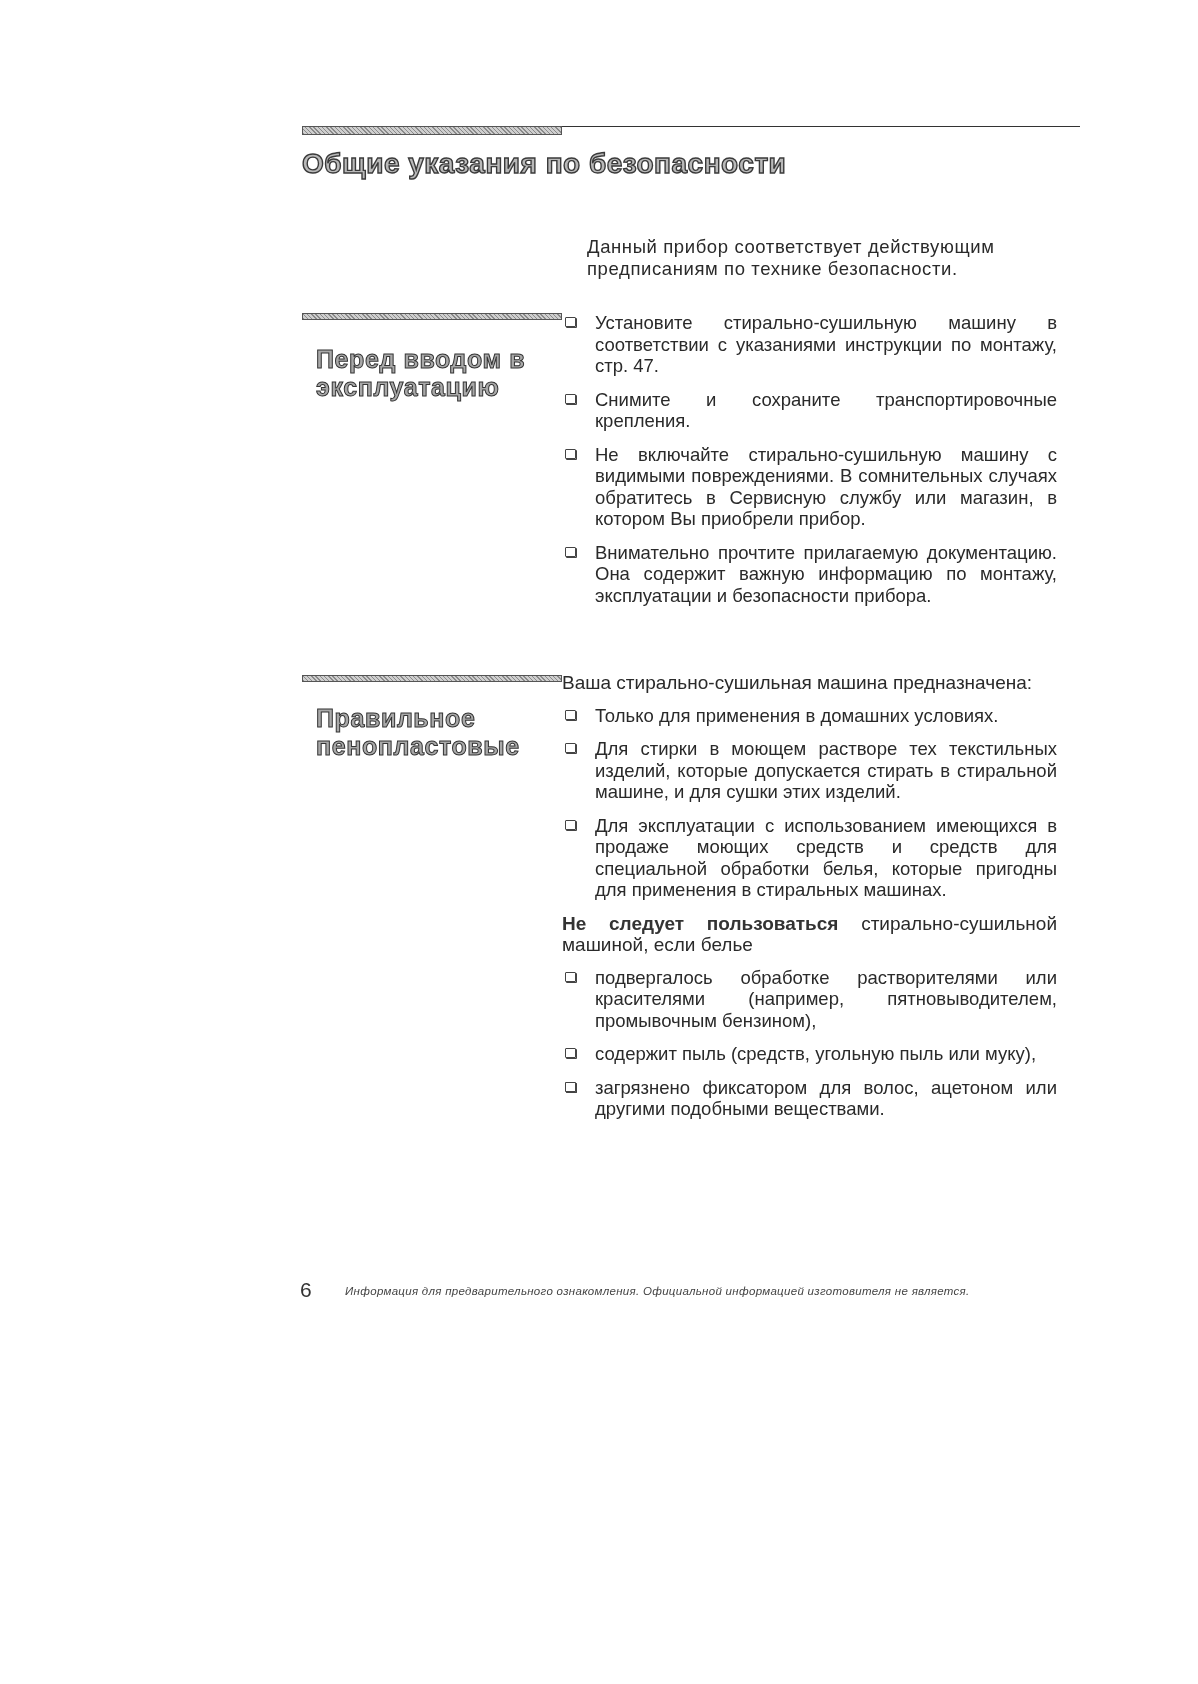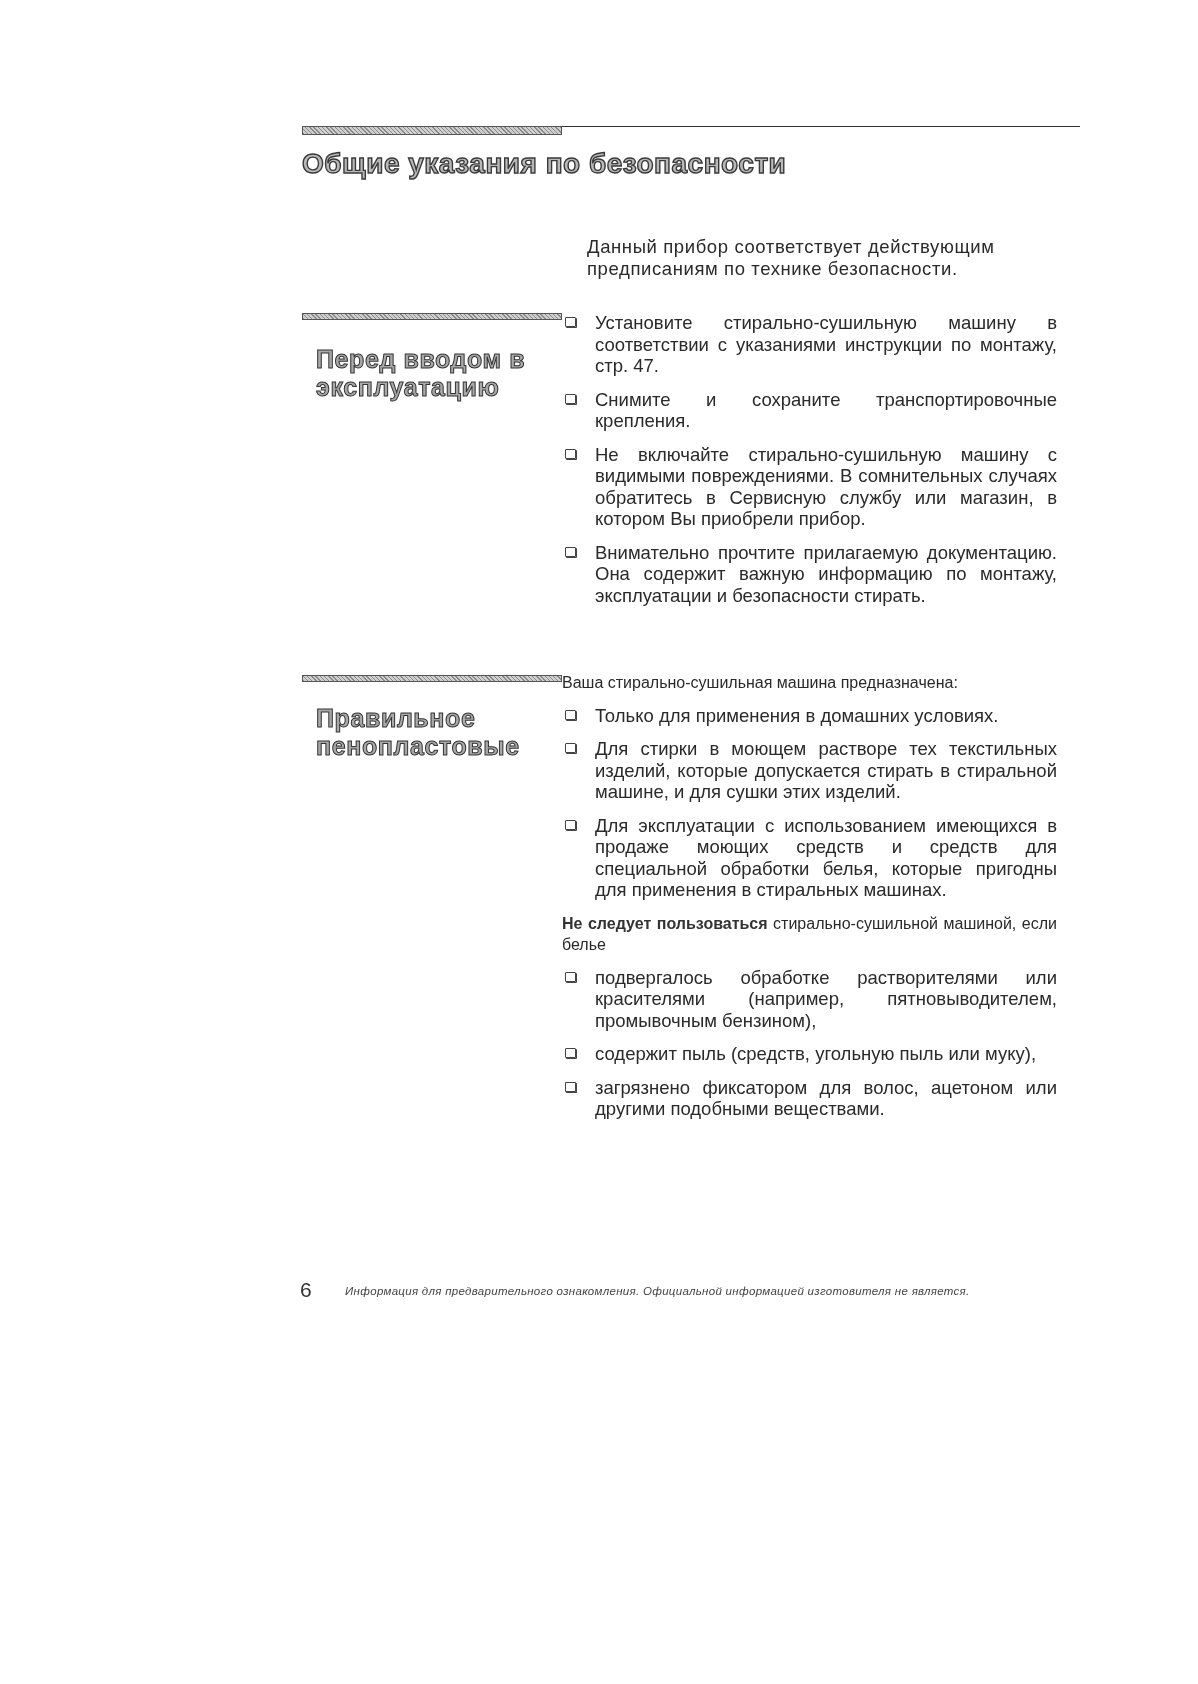--- a/index.html
+++ b/index.html
@@ -28,21 +28,21 @@
   .section-heading { position: absolute; left: 302px; margin: 14px; width: 270px;
                      font-size: 25px; line-height: 28px; font-weight: bold; letter-spacing: 0.6px;
                      color: #a9a9a9; -webkit-text-stroke: 1px #333; }
   .sec1-heading { top: 331px; }
   .sec2-heading { top: 690px; }
 
   .block { position: absolute; left: 562px; width: 495px; }
   .sec1-block { top: 312px; }
   .sec2-block { top: 672px; }
 
-  .para { margin: 0 0 11px 0; font-size: 16px; line-height: 21.5px; color: #2a2a2a; text-align: justify; }
+  .para { margin: 0 0 11px 0; font-size: 19px; line-height: 21.5px; color: #2a2a2a; text-align: justify; }
   .bold { font-weight: bold; color: #333; }
 
   ul.checklist { list-style: none; margin: 0; padding: 0; }
   ul.checklist li { position: relative; padding-left: 33px; margin: 0 0 12px 0;
                     font-size: 18.5px; line-height: 21.5px; color: #2a2a2a; text-align: justify; }
   .checkbox { position: absolute; left: 3px; top: 5px; width: 11px; height: 10px;
               border: 1.5px solid #444; border-radius: 1px; box-shadow: 1px 1px 0 #444; box-sizing: border-box; }
 
   .footer-page { position: absolute; left: 300px; top: 1278px; font-size: 21px; color: #333; }
   .footer-note { position: absolute; left: 345px; top: 1285px; font-size: 11.5px; font-style: italic;
@@ -58,21 +58,21 @@
 
   <p class="intro">Данный прибор соответствует действующим предписаниям по технике безопасности.</p>
 
   <div class="hatch-bar section-bar sec1-bar"></div>
   <h2 class="section-heading sec1-heading">Перед вводом в эксплуатацию</h2>
   <div class="block sec1-block">
     <ul class="checklist">
       <li><span class="checkbox"></span><span>Установите стирально-сушильную машину в соответствии с указаниями инструкции по монтажу, стр. 47.</span></li>
       <li><span class="checkbox"></span><span>Снимите и сохраните транспортировочные крепления.</span></li>
       <li><span class="checkbox"></span><span>Не включайте стирально-сушильную машину с видимыми повреждениями. В сомнительных случаях обратитесь в Сервисную службу или магазин, в котором Вы приобрели прибор.</span></li>
-      <li><span class="checkbox"></span><span>Внимательно прочтите прилагаемую документацию. Она содержит важную информацию по монтажу, эксплуатации и безопасности стирать.</span></li>
+      <li><span class="checkbox"></span><span>Внимательно прочтите прилагаемую документацию. Она содержит важную информацию по монтажу, эксплуатации и безопасности прибора.</span></li>
     </ul>
   </div>
 
   <div class="hatch-bar section-bar sec2-bar"></div>
   <h2 class="section-heading sec2-heading">Правильное пенопластовые</h2>
   <div class="block sec2-block">
     <p class="para">Ваша стирально-сушильная машина предназначена:</p>
     <ul class="checklist">
       <li><span class="checkbox"></span><span>Только для применения в домашних условиях.</span></li>
       <li><span class="checkbox"></span><span>Для стирки в моющем растворе тех текстильных изделий, которые допускается стирать в стиральной машине, и для сушки этих изделий.</span></li>

